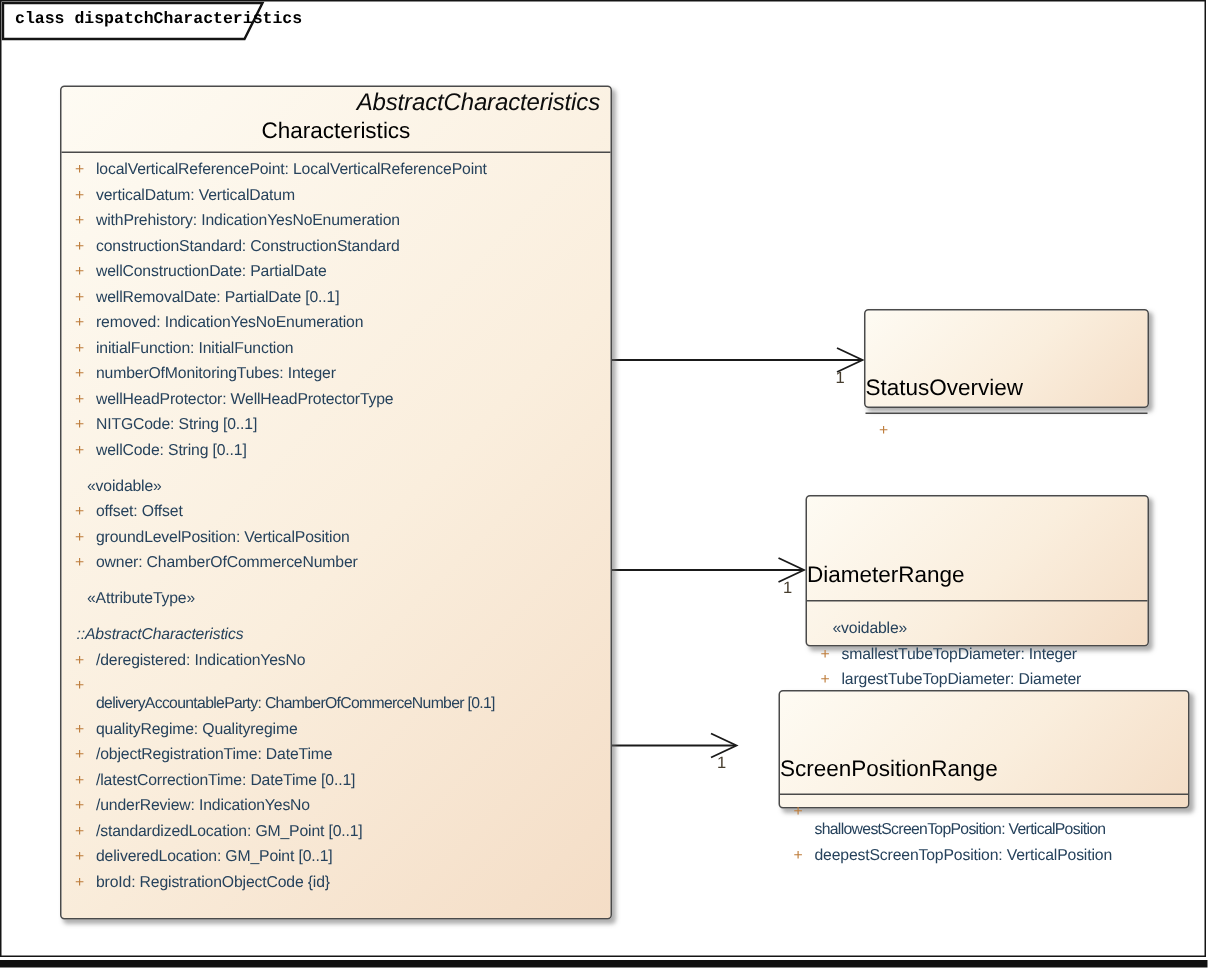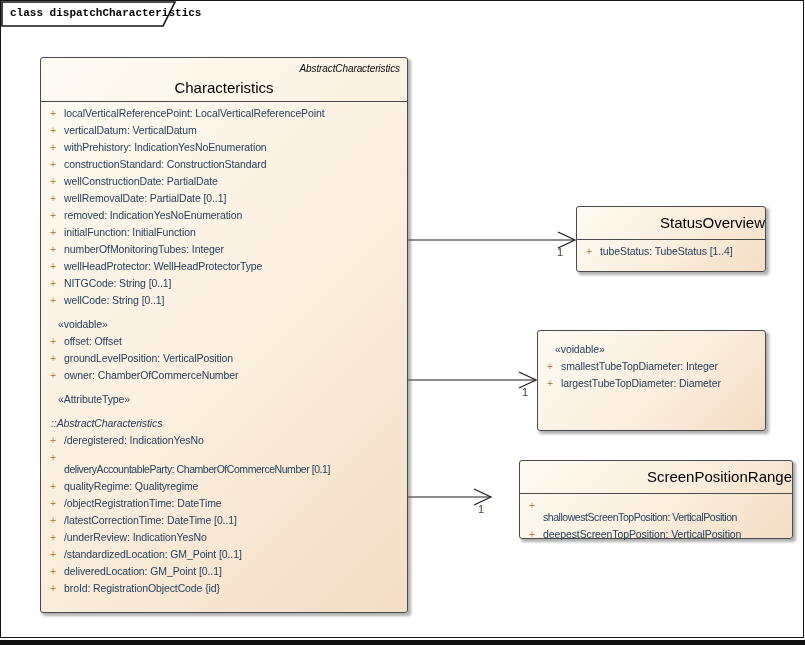--- a/index.html
+++ b/index.html
@@ -26,30 +26,30 @@
     border:1.2px solid #4a4a4a;border-radius:3px;
     box-shadow:2.5px 2.5px 3px rgba(110,110,110,0.55);
   }
   #cls-characteristics{left:40px;top:57px;width:368px;height:556px;}
   #cls-status{left:576px;top:206px;width:190px;height:66px;}
   #cls-diameter{left:537px;top:330px;width:229px;height:101px;}
   #cls-screen{left:519px;top:460px;width:274px;height:79px;}
 
   .cls-header{border-bottom:1.2px solid #4a4a4a;padding:4px 7px 6px 7px;}
   .cls-stereo{
-    text-align:right;font-style:italic;font-size:10px;color:#0d0d0d;
+    text-align:right;font-style:italic;font-size:16px;color:#0d0d0d;
     height:14px;line-height:14px;letter-spacing:-0.1px;
   }
   .cls-name{
     text-align:center;font-weight:normal;font-size:15px;color:#000;
     margin-top:5px;line-height:14px;
   }
   .cls-header.simple{
-    display:flex;align-items:center;justify-content:flex-end;
-    height:33px;padding:0;box-sizing:border-box;
+    display:flex;align-items:center;justify-content:flex-start;
+    height:33px;padding:0;box-sizing:border-box;margin-top:36px;
   }
   .cls-header.simple .cls-name{margin-top:0;}
 
   .cls-attrs{padding:3px 4px 3px 4px;}
   .row{
     display:flex;font-size:10.5px;color:#26425c;line-height:17px;
     letter-spacing:-0.1px;white-space:nowrap;
   }
   .row .vis{flex:0 0 auto;width:14px;padding-left:5px;color:#be7d3c;}
   .row .txt{flex:1 1 auto;overflow:hidden;}
@@ -237,26 +237,28 @@
 </div>
 
 <div class="uml-class" id="cls-status">
   <div class="cls-header simple">
     <div class="cls-name">StatusOverview</div>
   </div>
   <div class="cls-attrs">
 
       <div class="row attr">
         <span class="vis">+</span>
-        <span class="txt">tubeStatus: TubeStatus [1..4]</span>
       </div>
     </div>
 </div>
 
 <div class="uml-class" id="cls-diameter">
+  <div class="cls-header simple" style="height:34px">
+    <div class="cls-name">DiameterRange</div>
+  </div>
   <div class="cls-attrs">
 
       <div class="row stereotype">
         <span class="vis"></span>
         <span class="txt">«voidable»</span>
       </div>
 
       <div class="row attr">
         <span class="vis">+</span>
         <span class="txt">smallestTubeTopDiameter: Integer</span>

